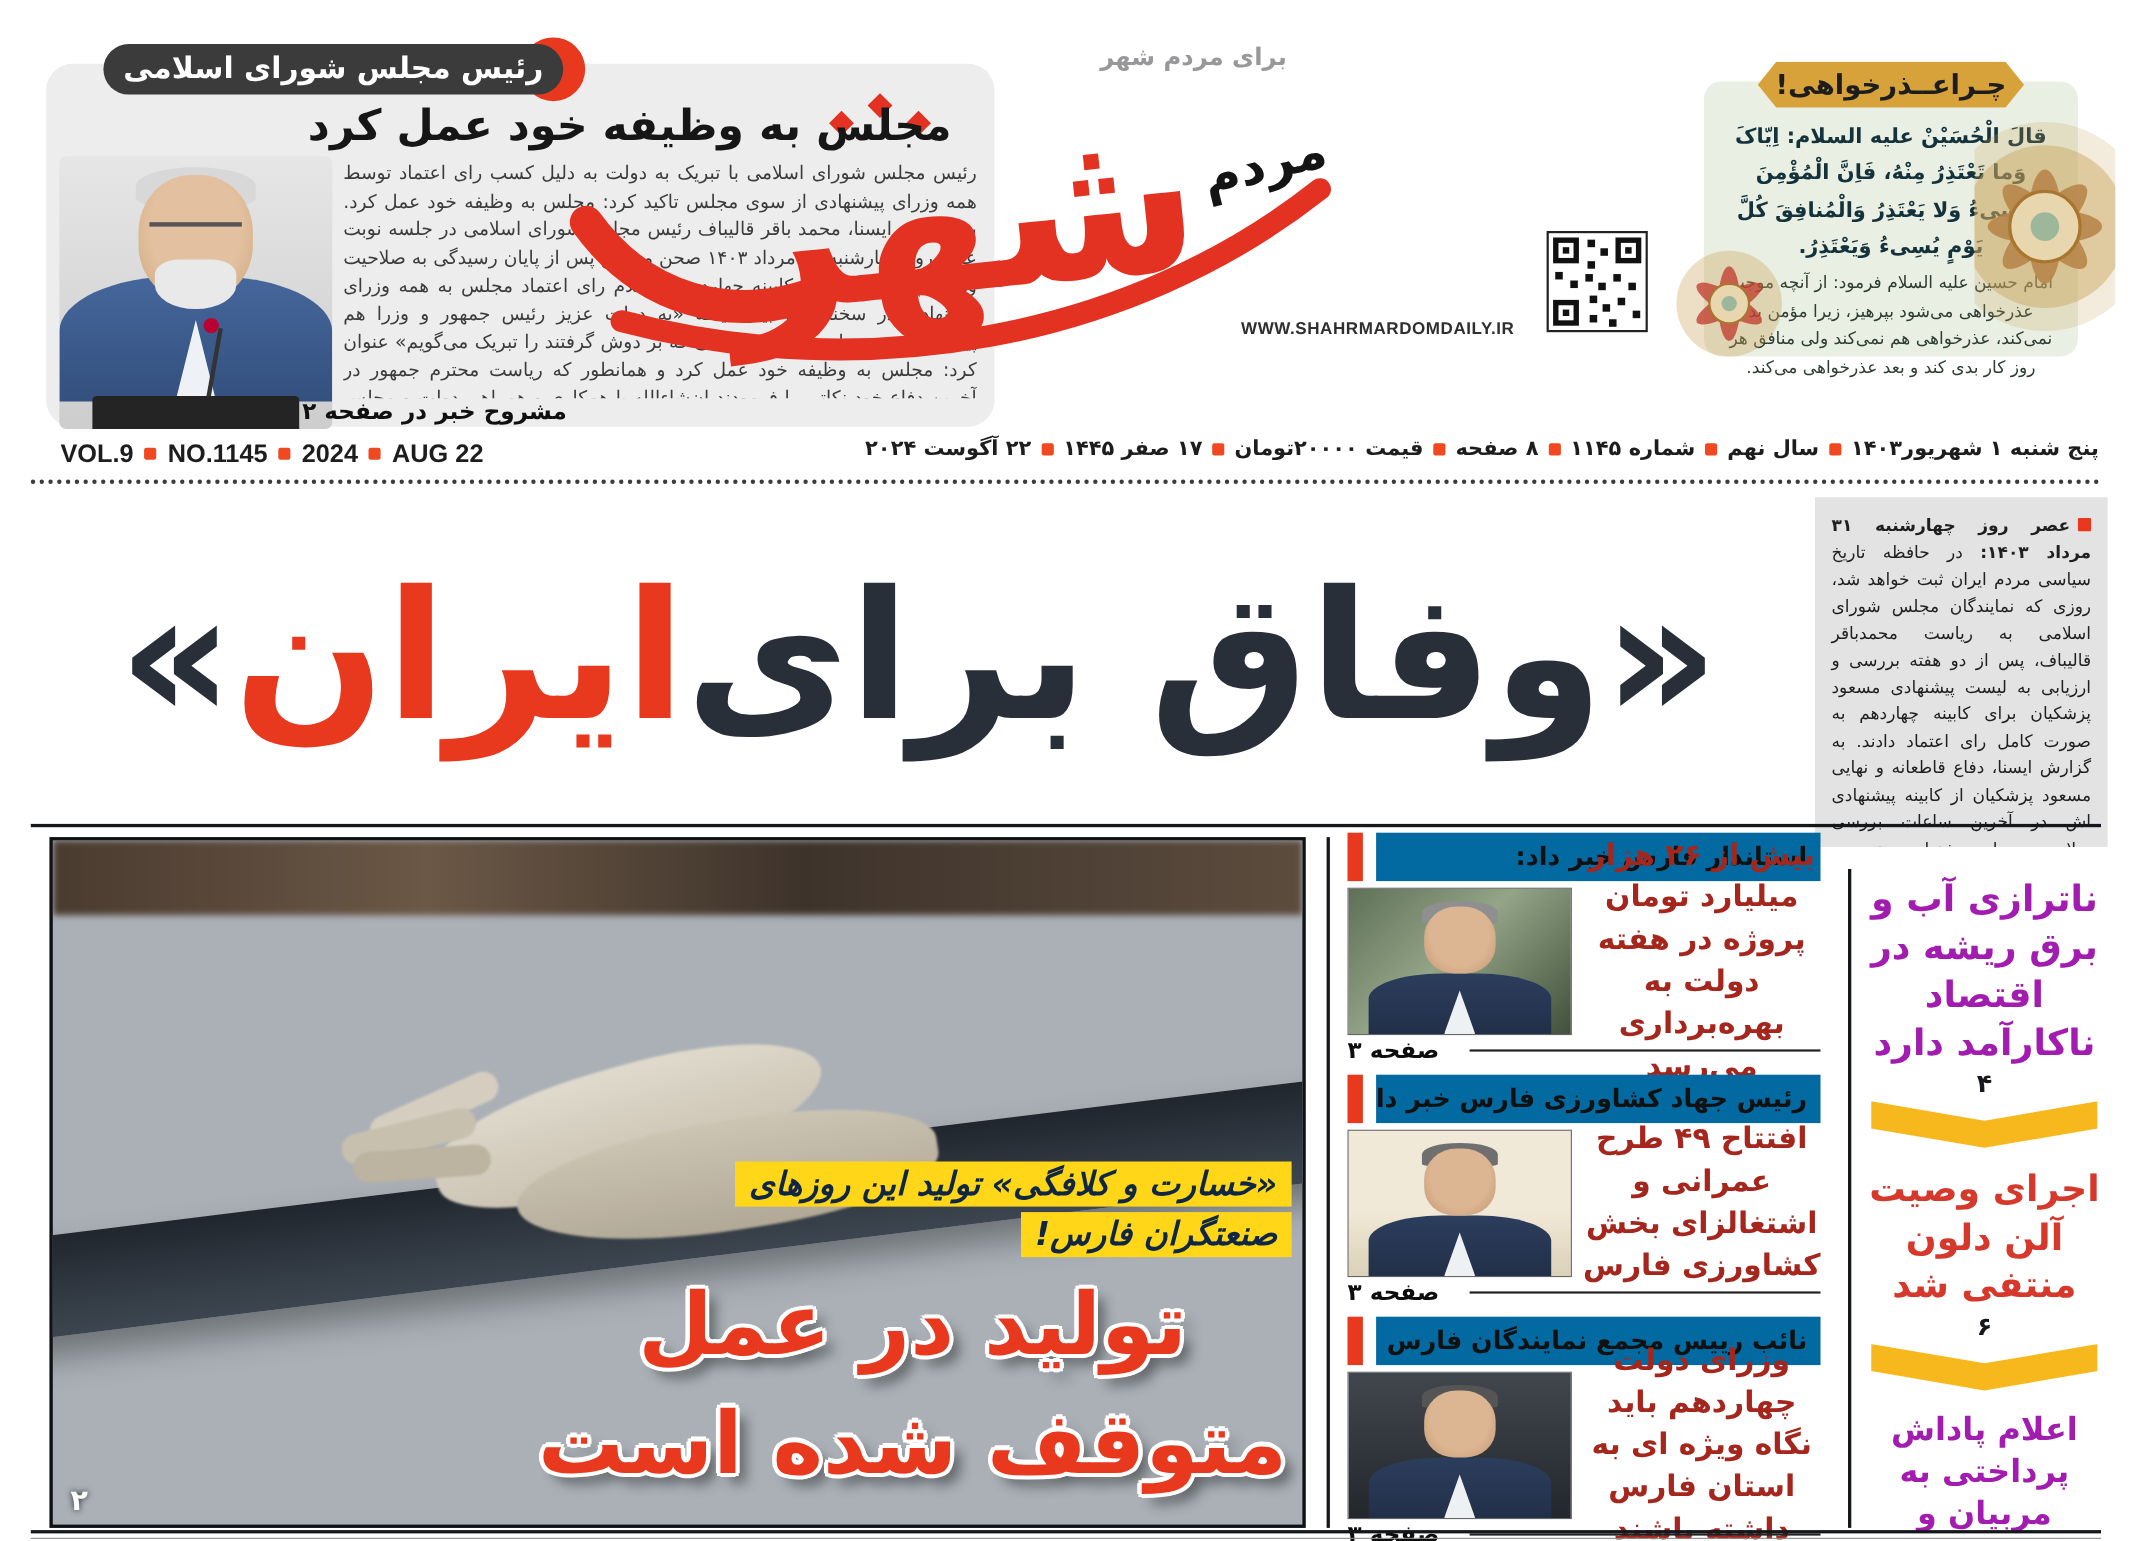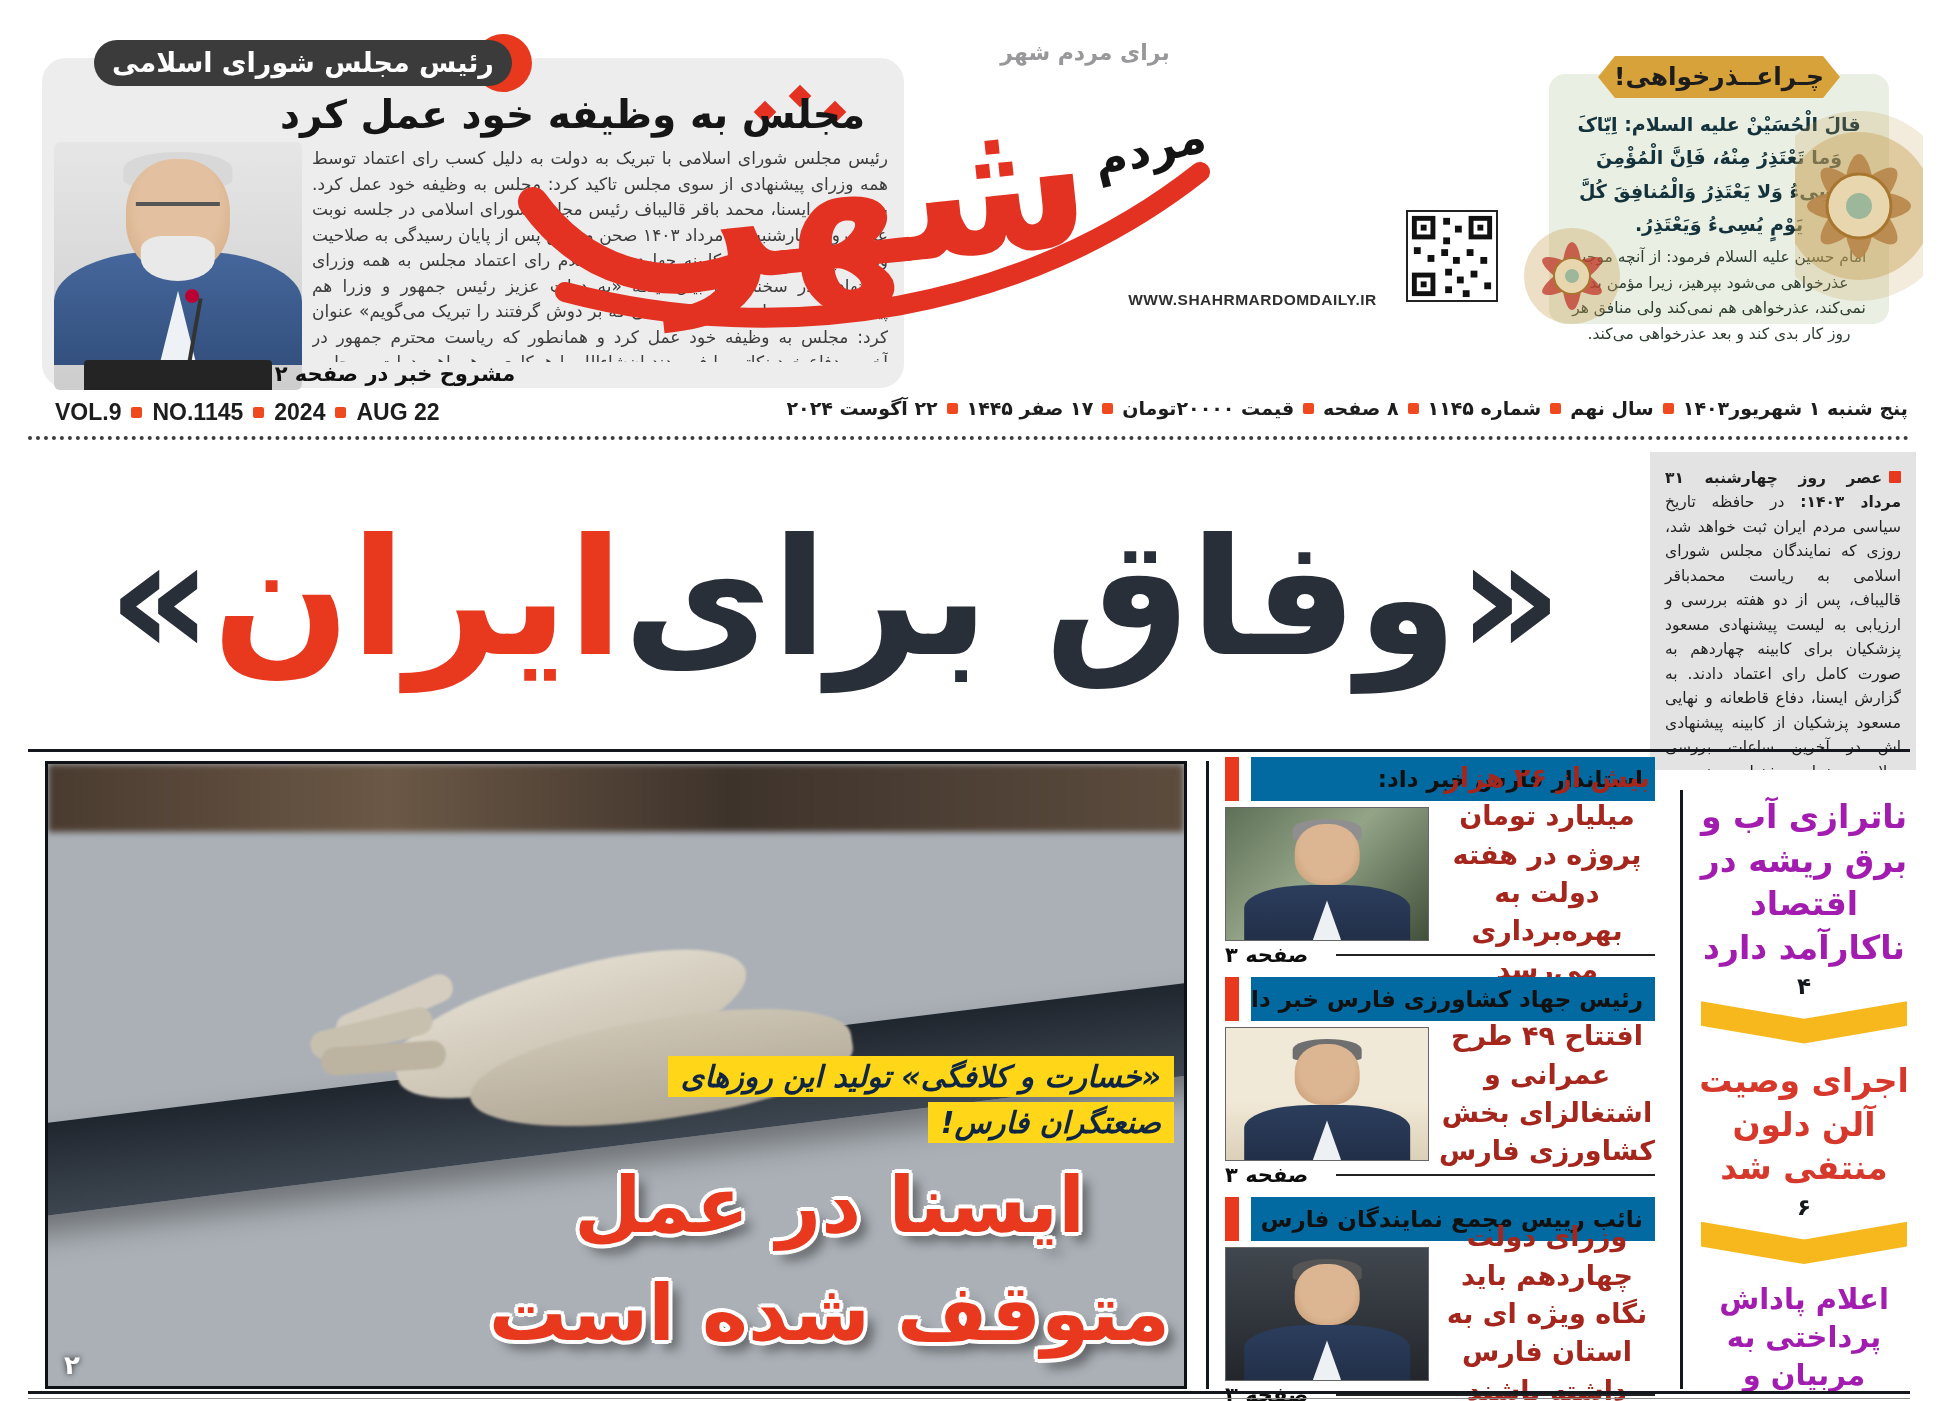--- a/index.html
+++ b/index.html
@@ -290,21 +290,21 @@
   <div class="mp-glove1"></div>
   <div class="mp-glove2"></div>
   <div class="mp-finger f1"></div>
   <div class="mp-finger f2"></div>
   <div class="mp-finger f3"></div>
   <div class="mp-tags">
     <div class="mp-tag">«خسارت و کلافگی» تولید این روزهای</div>
     <div class="mp-tag">صنعتگران فارس!</div>
   </div>
   <div class="mp-big">
-    <div>ایسنا در عمل</div>
+    <div>تولید در عمل</div>
     <div>متوقف شده است</div>
   </div>
   <div class="mp-num">۲</div>
 </div>
 
 <div class="abs v-div1"></div>
 <div class="abs v-div2"></div>
 
 <div class="abs news-col">
 

